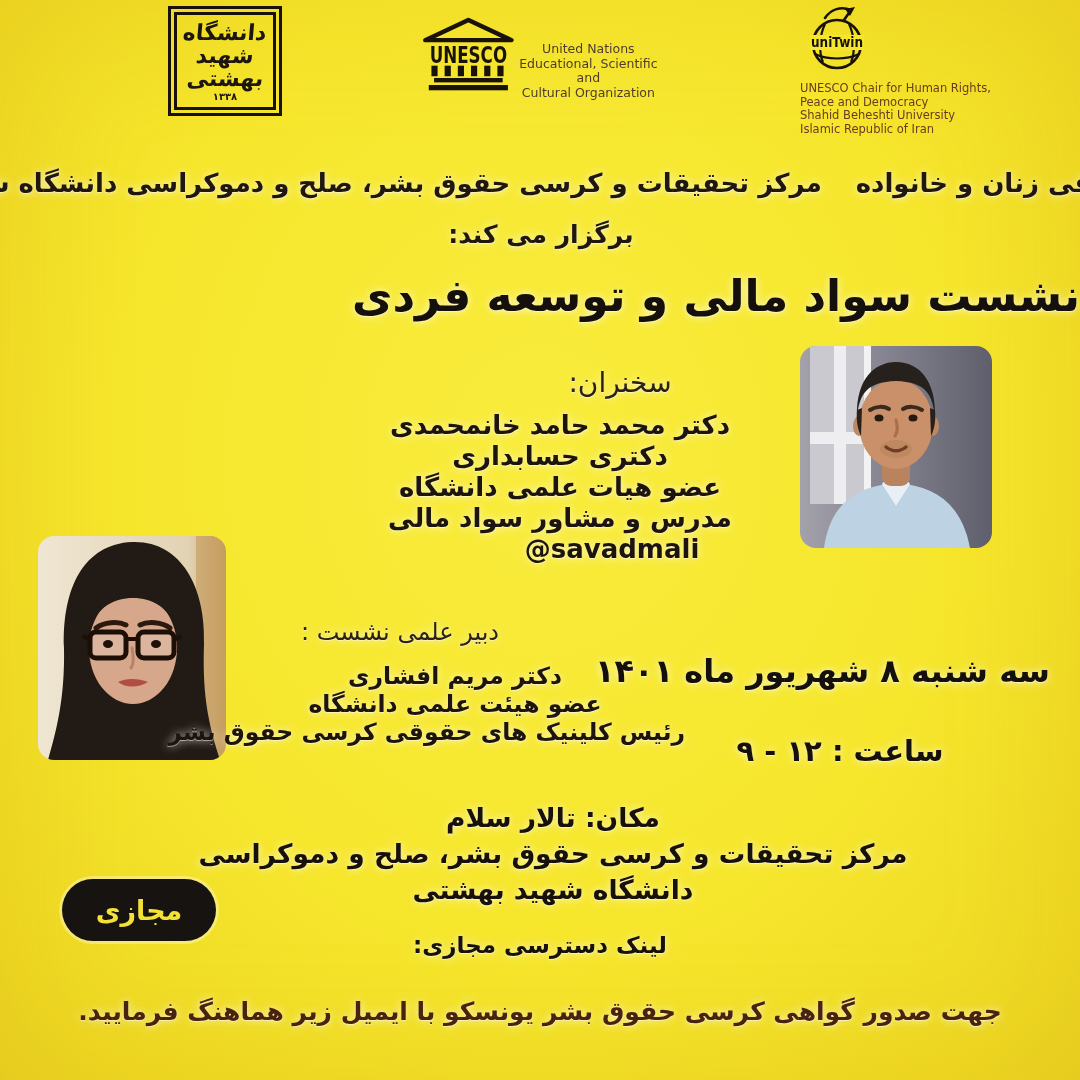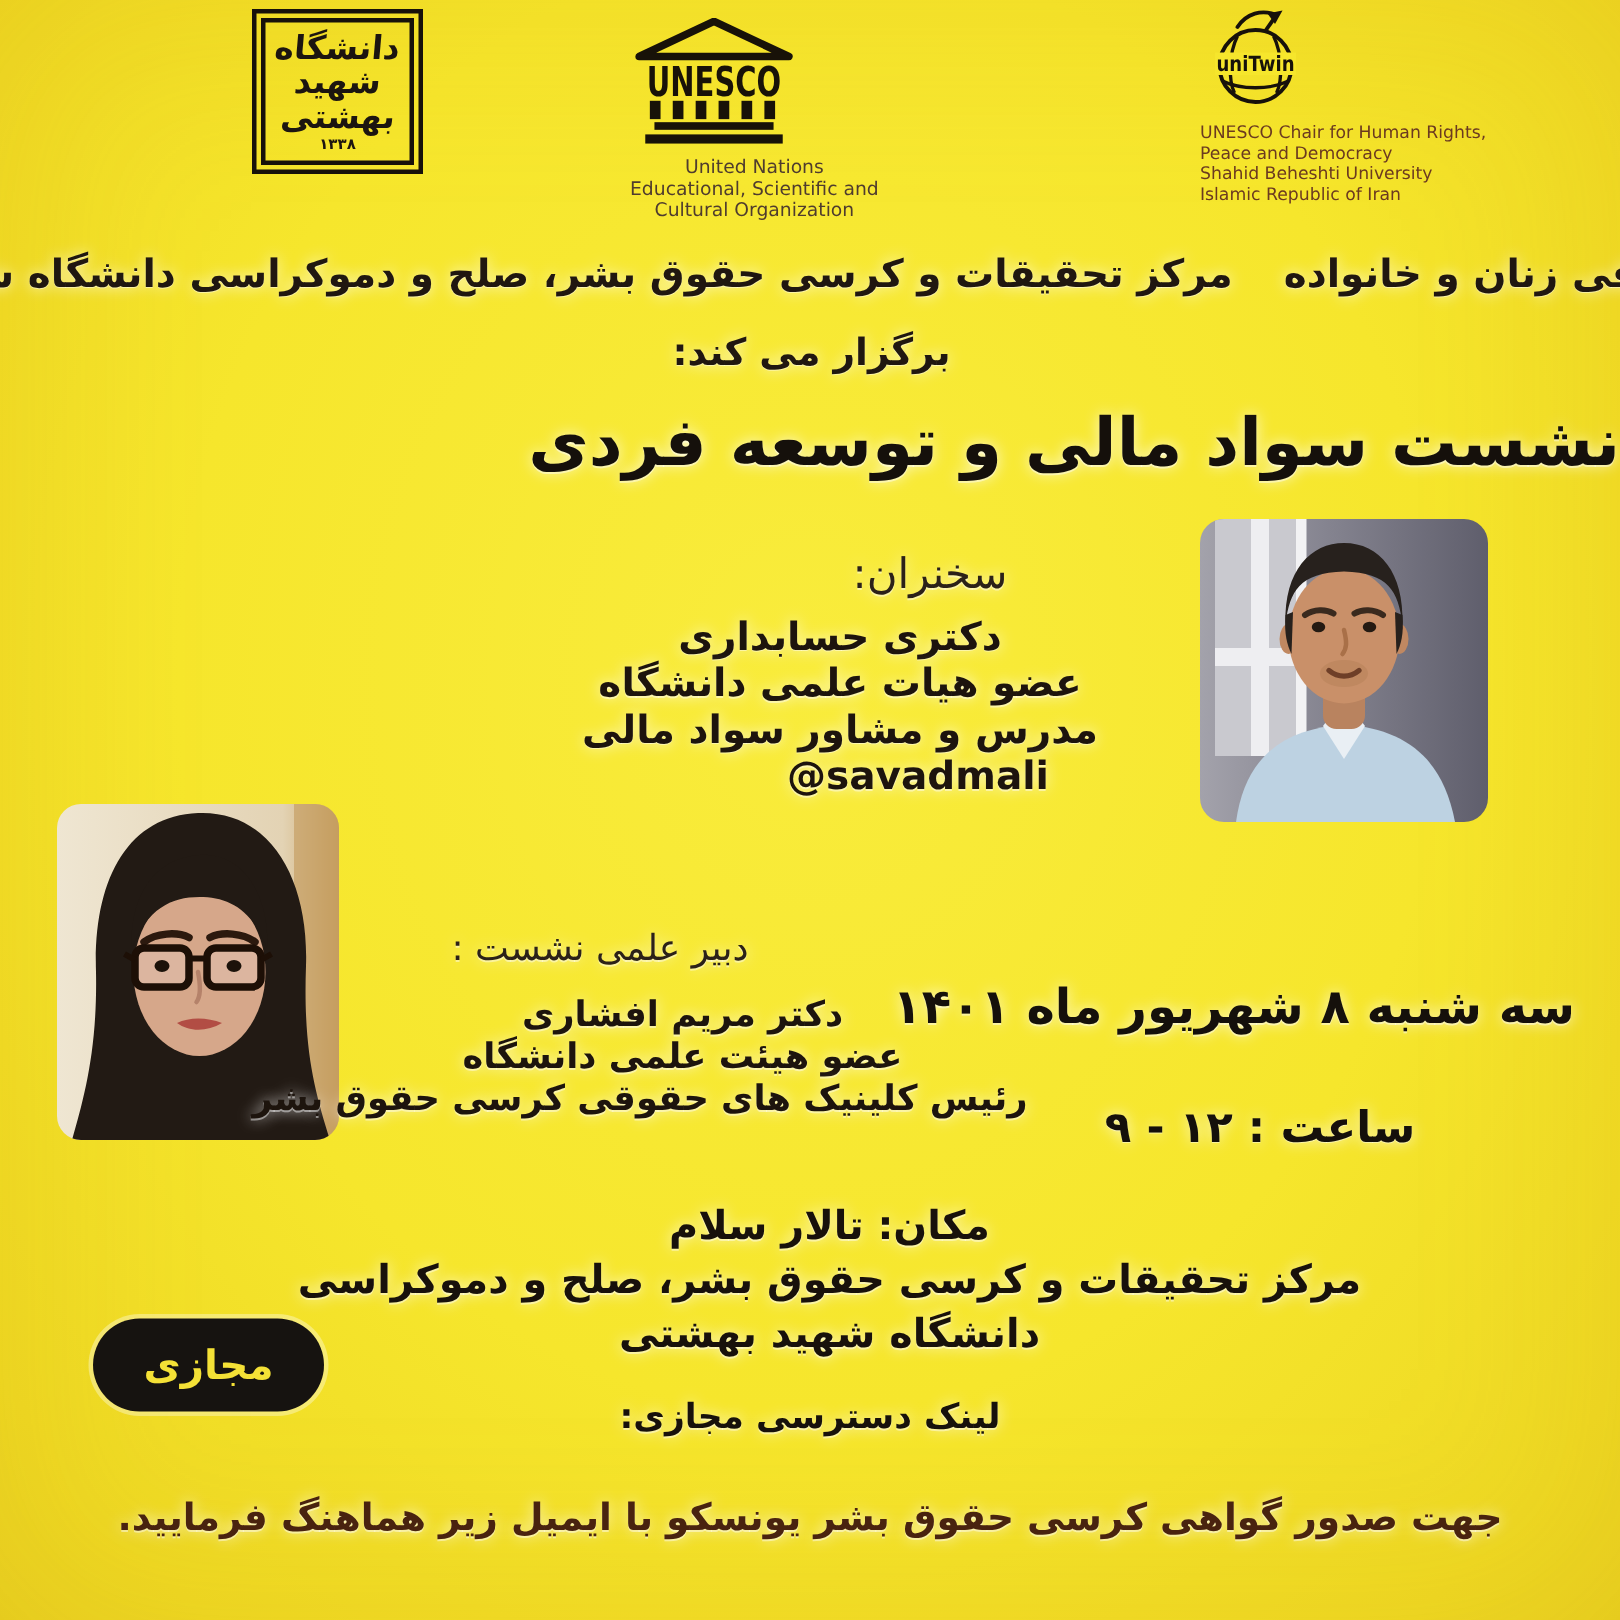--- a/index.html
+++ b/index.html
@@ -17,21 +17,21 @@
 
   
   .sbu-logo{left:168px;top:6px;width:114px;height:110px;border:3px solid #17110a;
     background:transparent;padding:3px;box-sizing:border-box;}
   .sbu-logo-inner{width:100%;height:100%;border:3px solid #17110a;box-sizing:border-box;
     display:flex;flex-direction:column;align-items:center;justify-content:center;line-height:1;}
   .sbu-line{font-weight:bold;font-size:22px;line-height:23px;transform:skewX(-5deg);}
   .sbu-year{font-size:10px;font-weight:bold;letter-spacing:2px;margin-top:2px;}
 
   .unesco-logo{left:50%;top:12px;transform:translateX(-50%);width:240px;
-    display:flex;flex-direction:column;align-items:flex-start;}
+    display:flex;flex-direction:row;align-items:flex-end;}
   .unesco-caption{margin-top:4px;font-size:12.5px;line-height:14.5px;color:#4f3c2e;text-align:center;}
 
   .unitwin-logo{left:800px;top:6px;width:230px;}
   .unitwin-caption{margin-top:6px;font-size:11.5px;line-height:13.5px;color:#6b3a20;text-align:left;}
 
   
   .org-line1{left:0;top:168px;width:100%;display:flex;justify-content:center;gap:34px;
     direction:rtl;font-weight:bold;font-size:26px;color:#201710;}
   .org-line2{left:1px;top:220px;width:100%;font-weight:bold;font-size:25px;color:#201710;}
 
@@ -135,20 +135,21 @@
   <div class="abs org-line1 glow">
     <span class="nowrap">کلینیک حقوقی زنان و خانواده</span>
     <span class="nowrap">مرکز تحقیقات و کرسی حقوق بشر، صلح و دموکراسی دانشگاه شهید بهشتی</span>
   </div>
   <div class="abs org-line2 center rtl glow">برگزار می کند:</div>
 
   <div class="abs event-title center rtl glow">نشست سواد مالی و توسعه فردی</div>
 
   <div class="abs speaker-heading center rtl glow">سخنران:</div>
   <div class="abs speaker-block center rtl glow">
+    <div class="nowrap">دکتر محمد حامد خانمحمدی</div>
     <div class="nowrap">دکتری حسابداری</div>
     <div class="nowrap">عضو هیات علمی دانشگاه</div>
     <div class="nowrap">مدرس و مشاور سواد مالی</div>
     <div class="speaker-handle">@savadmali</div>
   </div>
 
   <div class="abs speaker-photo">
     <svg viewBox="0 0 192 202" preserveAspectRatio="none">
       <defs>
         <linearGradient id="mbg" x1="0" y1="0" x2="1" y2="0">

